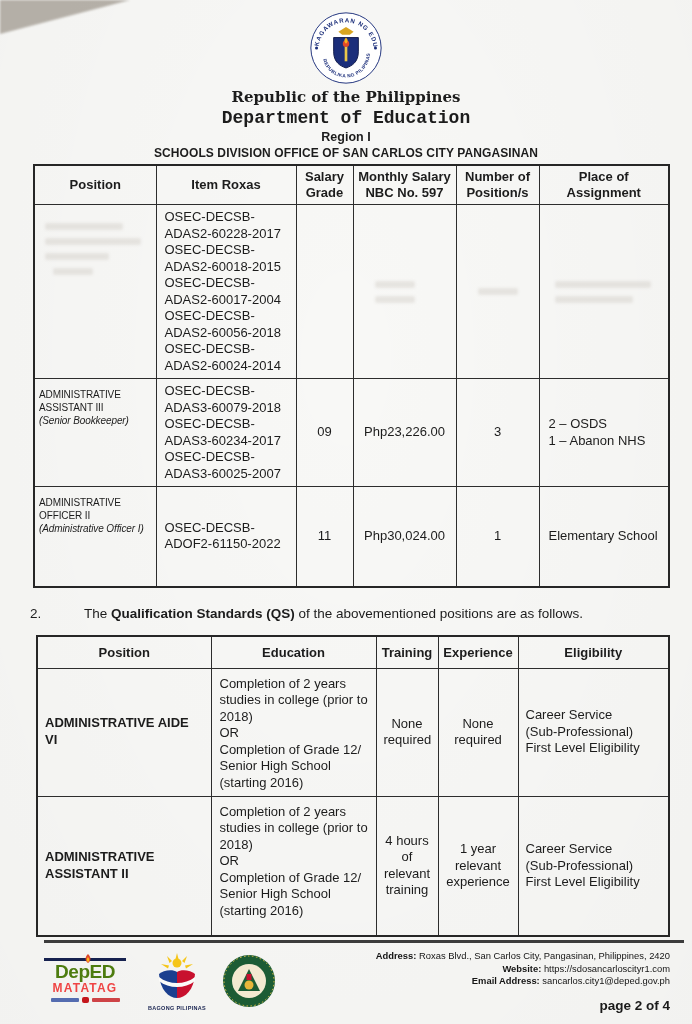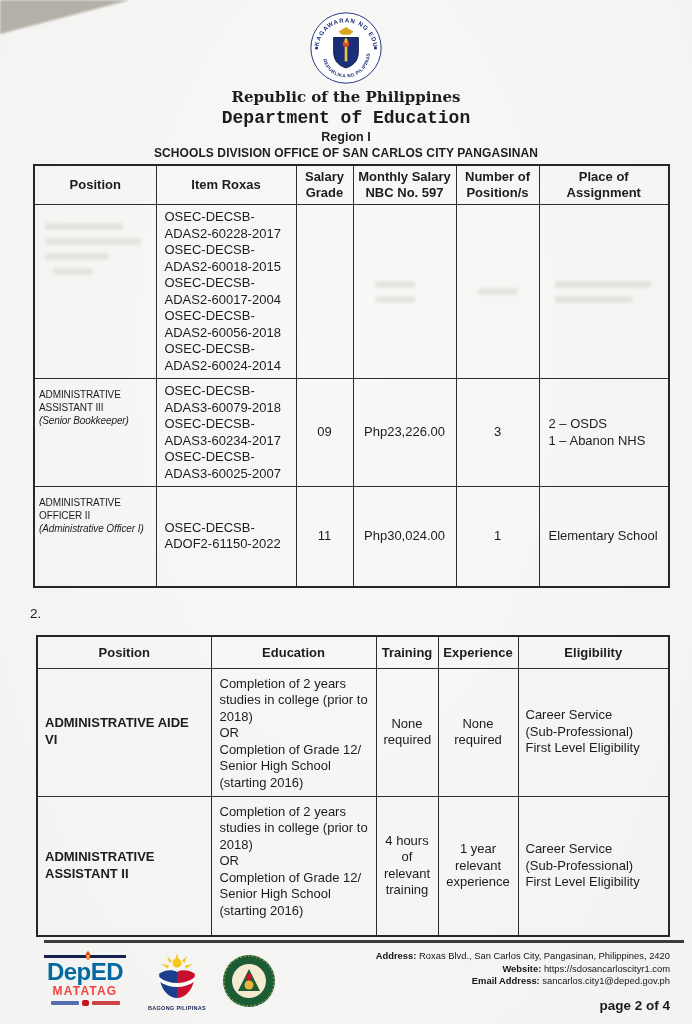--- a/index.html
+++ b/index.html
@@ -59,21 +59,21 @@
   
   .ghost { background: #cdc8c1; opacity: .4; filter: blur(1.6px); border-radius: 2px; height: 7px; margin: 8px 6px; }
   .g1 { width: 78px; } .g2 { width: 96px; } .g3 { width: 64px; } .g4 { width: 40px; margin-left: 14px; }
 
   
   .footer-rule { border-top: 3px solid #3c3c3c; margin: 3px 8px 0 44px; }
   .footer { display: flex; align-items: flex-start; margin: 7px 22px 0 38px; }
   .logos { display: flex; align-items: center; gap: 14px; }
   .deped-logo { width: 94px; text-align: center; position: relative; }
   .deped-bar { height: 3px; background: #16214f; width: 82px; margin: 0 auto 1px auto; }
-  .deped-word { font-size: 24px; font-weight: 800; color: #0369a1; letter-spacing: -.5px; line-height: 1.05; position: relative; }
+  .deped-word { font-size: 19px; font-weight: 800; color: #4d7c0f; letter-spacing: -.5px; line-height: 1.05; position: relative; }
   .deped-flame { position: absolute; top: -4px; left: 44px; }
   .matatag-word { font-size: 12px; font-weight: 800; color: #ef4444; letter-spacing: 1.2px; line-height: 1.1; }
   .tagline-strips { display: flex; justify-content: center; align-items: center; gap: 3px; margin-top: 2px; }
   .strip-b { width: 28px; height: 4px; background: #2c4aa0; opacity: .8; border-radius: 1px; }
   .strip-r { width: 28px; height: 4px; background: #c4161c; opacity: .8; border-radius: 1px; }
   .strip-dot { width: 7px; height: 6px; background: #c4161c; border-radius: 2px; }
   .bagong { text-align: center; width: 62px; }
   .bagong-caption { font-size: 5.5px; font-weight: bold; color: #16214f; letter-spacing: .3px; margin-top: -1px; }
   .addr-block { margin-left: auto; text-align: right; font-size: 9.4px; line-height: 1.34; color: #151515; }
   .addr-block b { font-weight: bold; }
@@ -213,20 +213,21 @@
       <td class="center-cell">1</td>
       <td class="place-cell lines">
             <div>Elementary School</div>
           </td>
     </tr>
   </tbody>
     </table>
 
   <div class="para2">
     <span class="num">2.</span>
+    <span><span>The </span><b>Qualification Standards (QS)</b><span> of the abovementioned positions are as follows.</span></span>
   </div>
 
   <table class="table2">
     <colgroup>
       <col style="width:174px">
         <col style="width:165px">
         <col style="width:62px">
       <col style="width:80px">
         <col style="width:151px">
     </colgroup>

